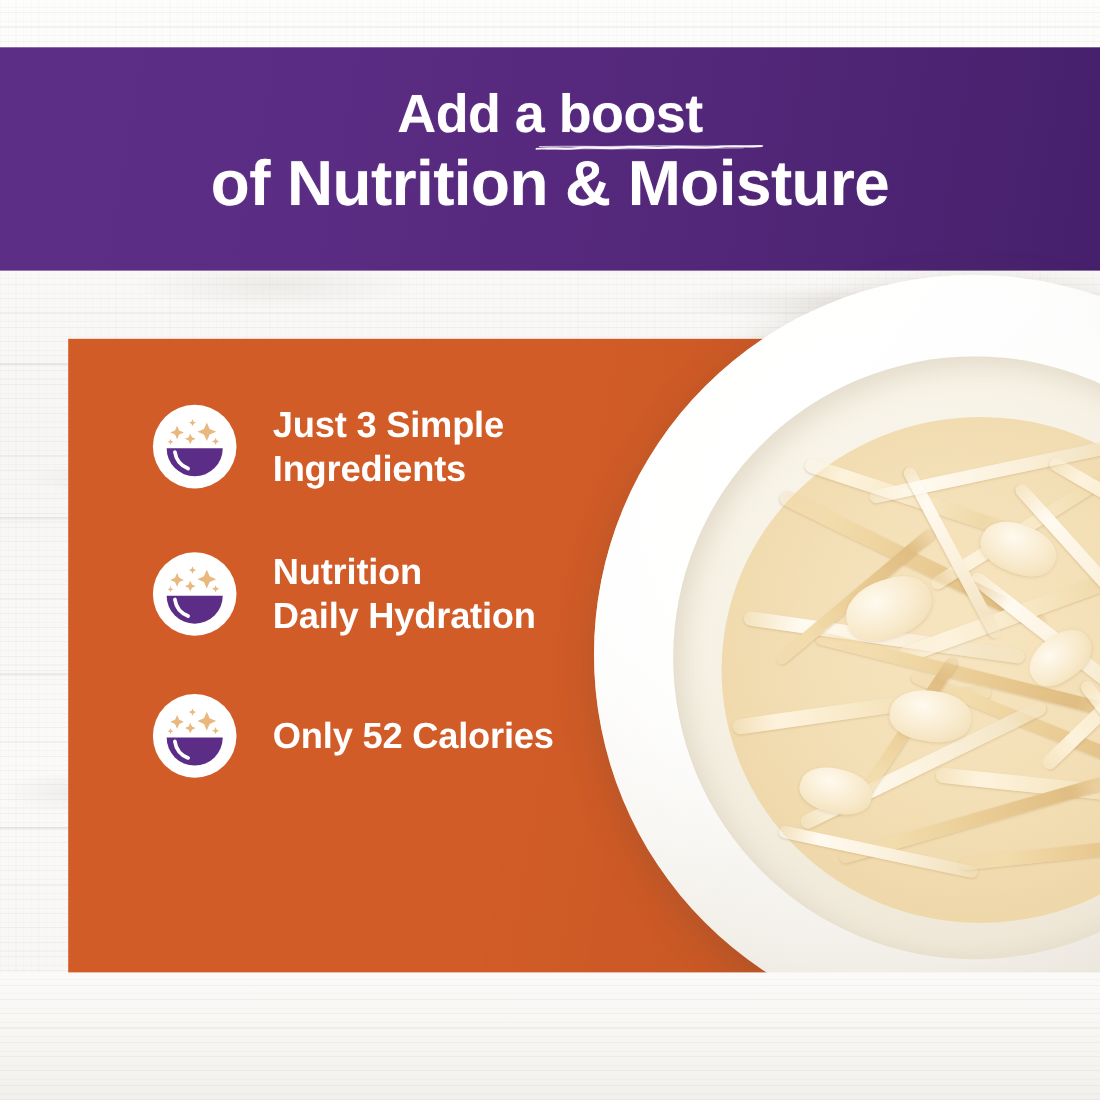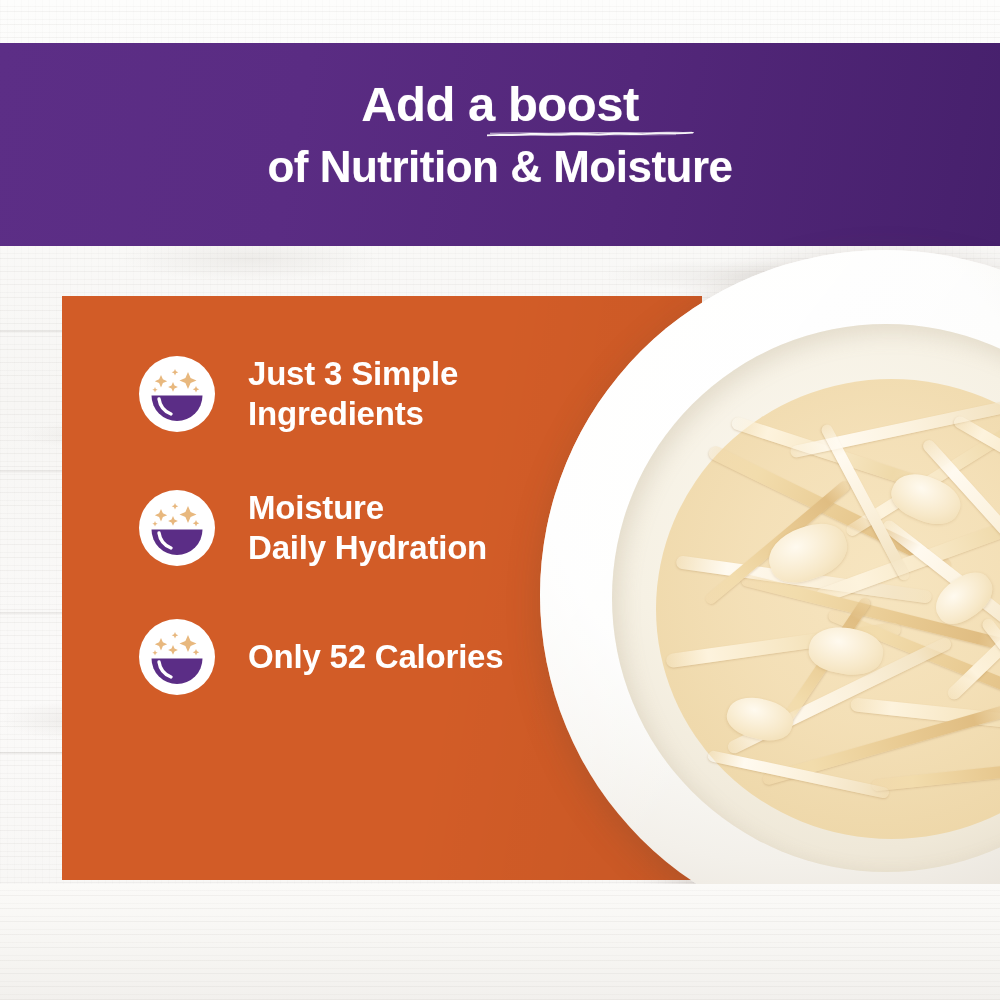--- a/index.html
+++ b/index.html
@@ -39,29 +39,29 @@
     margin-top:43px;
   }
   .header-inner{
     position:absolute;left:0;right:0;top:30px;text-align:center;
   }
   .hl{
     color:#ffffff;font-weight:bold;letter-spacing:-0.5px;
     font-size:49px;line-height:62px;
     text-shadow:0 0 1px rgba(255,255,255,0.35);
   }
-  .hl2{font-size:44px;line-height:64px;}
+  .hl2{font-size:58px;line-height:64px;}
   .underline-wrap{position:absolute;left:0;right:0;top:84px;height:14px;}
   .brush{
     position:absolute;left:486px;top:3px;width:212px;height:7px;
   }
 
   
   .panel{
-    position:absolute;left:62px;top:296px;width:640px;height:584px;
+    position:absolute;left:62px;top:308px;width:640px;height:584px;
     background:#d25c27;
   }
   .panel-shade{
     position:absolute;left:0;top:0;width:100%;height:100%;
     background:linear-gradient(100deg,rgba(0,0,0,0) 60%,rgba(0,0,0,0.05) 100%);
   }
 
   .rows{position:absolute;left:0;top:0;width:100%;height:100%;}
   .row{position:absolute;left:76px;display:flex;align-items:center;}
   .icon{
@@ -200,21 +200,21 @@
             <g fill="#e8b87e">
               <path d="M23,20 l1.9,4.3 l4.3,1.9 l-4.3,1.9 l-1.9,4.3 l-1.9,-4.3 l-4.3,-1.9 l4.3,-1.9 Z"></path>
               <path d="M35,27 l1.5,3.4 l3.4,1.5 l-3.4,1.5 l-1.5,3.4 l-1.5,-3.4 l-3.4,-1.5 l3.4,-1.5 Z"></path>
               <path d="M50,17 l2.6,5.9 l5.9,2.6 l-5.9,2.6 l-2.6,5.9 l-2.6,-5.9 l-5.9,-2.6 l5.9,-2.6 Z"></path>
               <path d="M37,14 l1.0,2.3 l2.3,1.0 l-2.3,1.0 l-1.0,2.3 l-1.0,-2.3 l-2.3,-1.0 l2.3,-1.0 Z"></path>
               <path d="M58,31 l1.0,2.3 l2.3,1.0 l-2.3,1.0 l-1.0,2.3 l-1.0,-2.3 l-2.3,-1.0 l2.3,-1.0 Z"></path>
               <path d="M17,32 l0.8,1.9 l1.9,0.8 l-1.9,0.8 l-0.8,1.9 l-0.8,-1.9 l-1.9,-0.8 l1.9,-0.8 Z"></path>
             </g>
           </svg>
         </span>
-        <span class="row-text">Moisture
+        <span class="row-text">Nutrition
 Daily Hydration</span>
       </div>
 
       <div class="row" style="top:322px">
         <span class="icon">
           <svg viewBox="0 0 78 78">
             <circle cx="39" cy="39" r="38" fill="#ffffff"></circle>
             <path d="M13.5,40.5 L64.5,40.5 A25.5,25.5 0 0 1 13.5,40.5 Z" fill="#5b2d86"></path>
             <path d="M21,44 A19,19 0 0 0 33,59" stroke="#ffffff" stroke-width="3.4" fill="none" stroke-linecap="round"></path>
             <g fill="#e8b87e">

